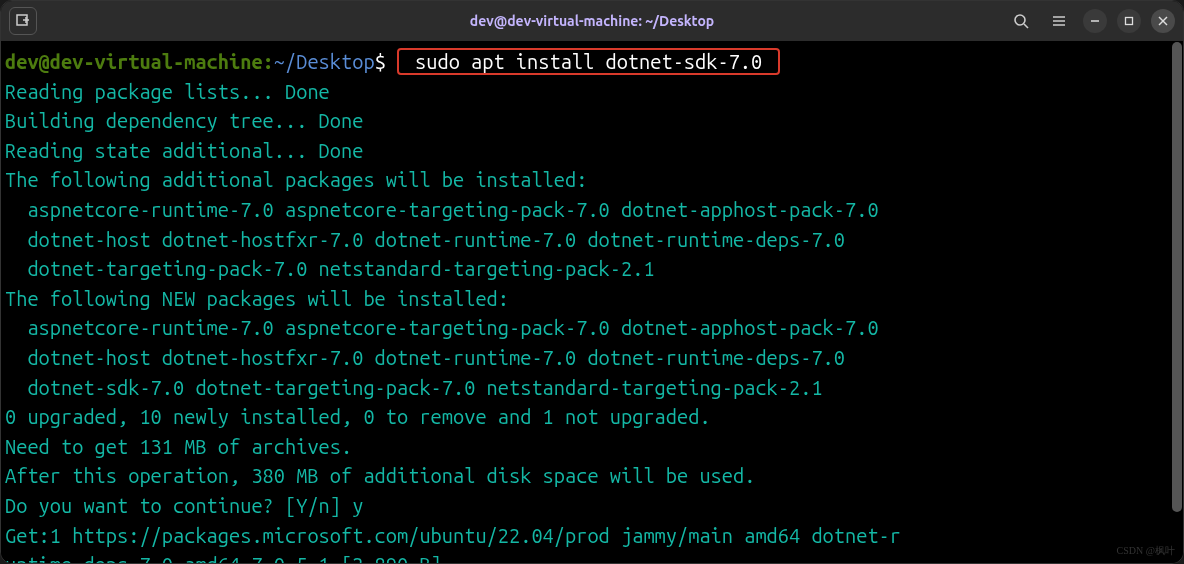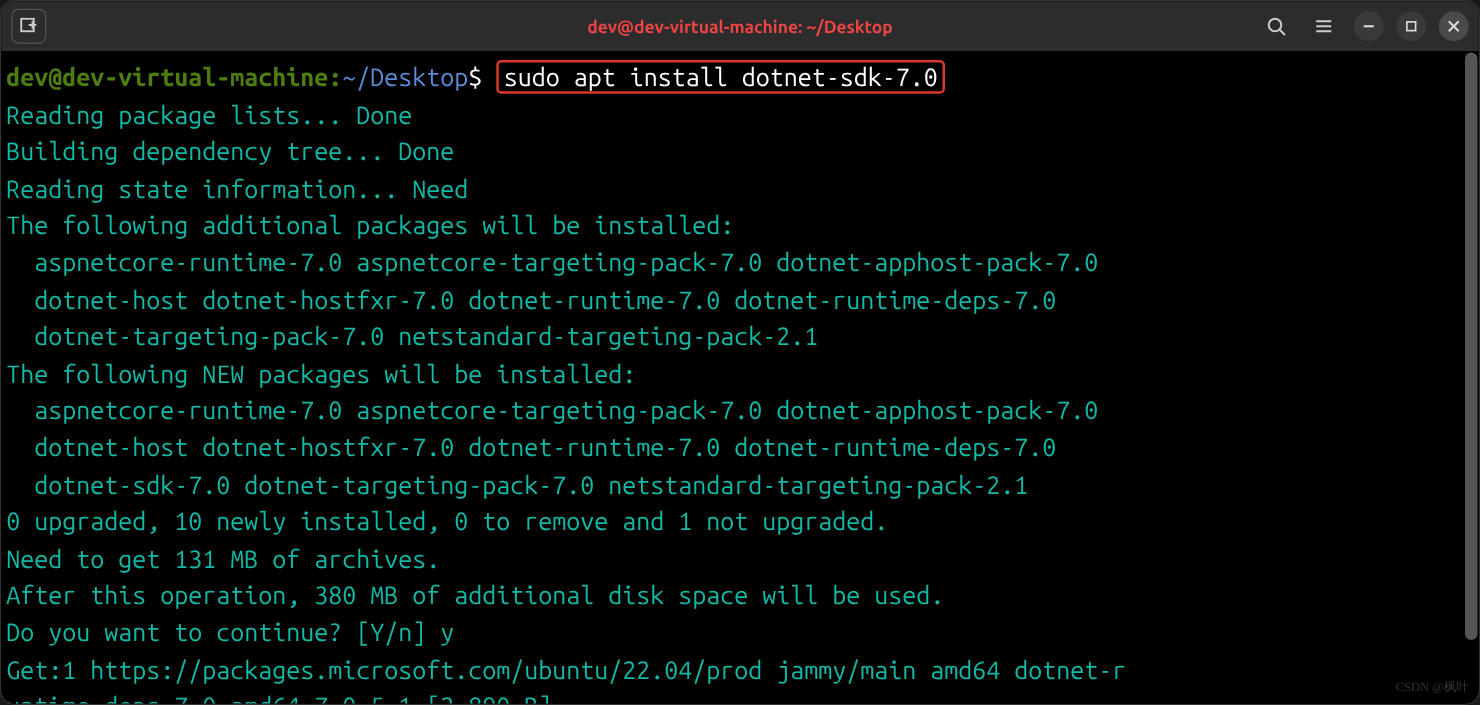--- a/index.html
+++ b/index.html
@@ -30,21 +30,21 @@
   }
   .titlebar-left {
     display: flex;
     align-items: center;
     gap: 6px;
     width: 200px;
   }
   .titlebar-center {
     flex: 1;
     text-align: center;
-    color: #ef4444;
+    color: #c4b5fd;
     font-family: Ubuntu, sans-serif;
     font-size: 14px;
     font-weight: 600;
   }
   .titlebar-right {
     display: flex;
     align-items: center;
     gap: 10px;
     width: 200px;
     justify-content: flex-end;
@@ -84,21 +84,21 @@
     white-space: pre;
     overflow: hidden;
     position: relative;
   }
   .prompt-user { color: #4d7c0f; font-weight: bold; }
   .prompt-path { color: #5a8dd6; font-weight: normal; }
   .prompt-dollar { color: #fff; }
   .cmd-box {
     border: 2px solid #d93a2b;
     border-radius: 4px;
-    padding: 0 4px;
+    padding: 0 16px;
     color: #fff;
   }
   .out { color: #14b8a6; }
   .watermark {
     position: absolute;
     right: 8px;
     bottom: 4px;
     color: #555;
     font-size: 10px;
     font-family: Liberation Serif, serif;
@@ -165,21 +165,21 @@
           <line x1="1" y1="1" x2="9" y2="9" stroke="#ddd" stroke-width="1.5"></line>
           <line x1="9" y1="1" x2="1" y2="9" stroke="#ddd" stroke-width="1.5"></line>
         </svg>
       </div>
     </div>
   </div>
 
   <div class="terminal-body"><span class="prompt-user">dev@dev-virtual-machine</span><span class="prompt-user">:</span><span class="prompt-path">~/Desktop</span><span class="prompt-dollar">$</span> <span class="cmd-box">sudo apt install dotnet-sdk-7.0</span>
 <span class="out">Reading package lists... Done</span>
 <span class="out">Building dependency tree... Done</span>
-<span class="out">Reading state information... Need</span>
+<span class="out">Reading state additional... Done</span>
 <span class="out">The following additional packages will be installed:</span>
 <span class="out">  aspnetcore-runtime-7.0 aspnetcore-targeting-pack-7.0 dotnet-apphost-pack-7.0</span>
 <span class="out">  dotnet-host dotnet-hostfxr-7.0 dotnet-runtime-7.0 dotnet-runtime-deps-7.0</span>
 <span class="out">  dotnet-targeting-pack-7.0 netstandard-targeting-pack-2.1</span>
 <span class="out">The following NEW packages will be installed:</span>
 <span class="out">  aspnetcore-runtime-7.0 aspnetcore-targeting-pack-7.0 dotnet-apphost-pack-7.0</span>
 <span class="out">  dotnet-host dotnet-hostfxr-7.0 dotnet-runtime-7.0 dotnet-runtime-deps-7.0</span>
 <span class="out">  dotnet-sdk-7.0 dotnet-targeting-pack-7.0 netstandard-targeting-pack-2.1</span>
 <span class="out">0 upgraded, 10 newly installed, 0 to remove and 1 not upgraded.</span>
 <span class="out">Need to get 131 MB of archives.</span>

